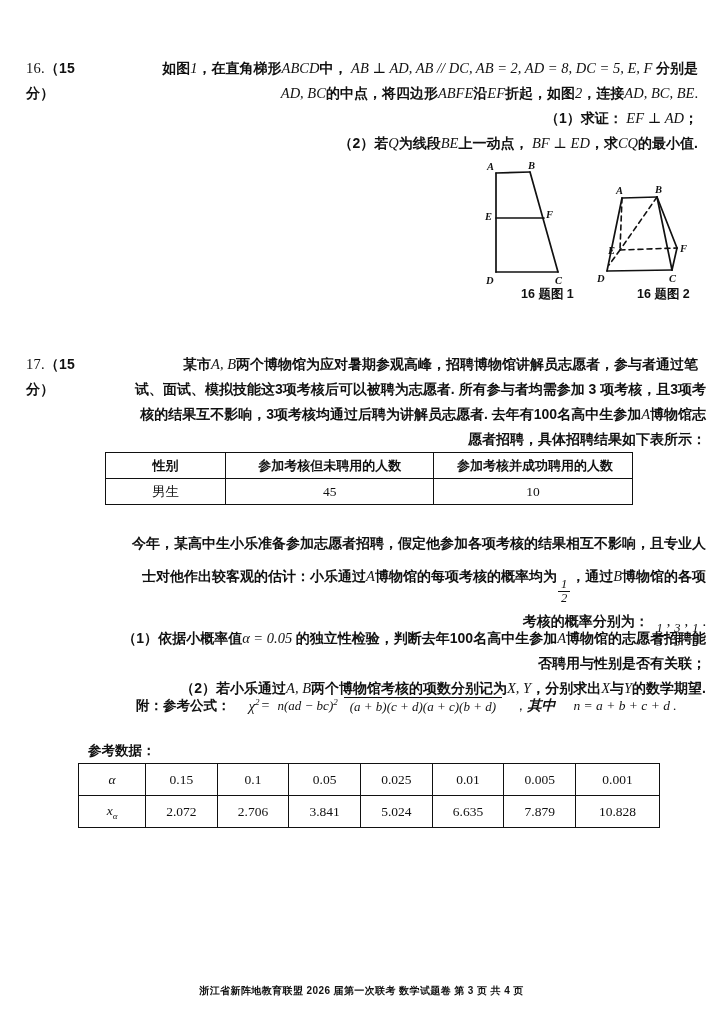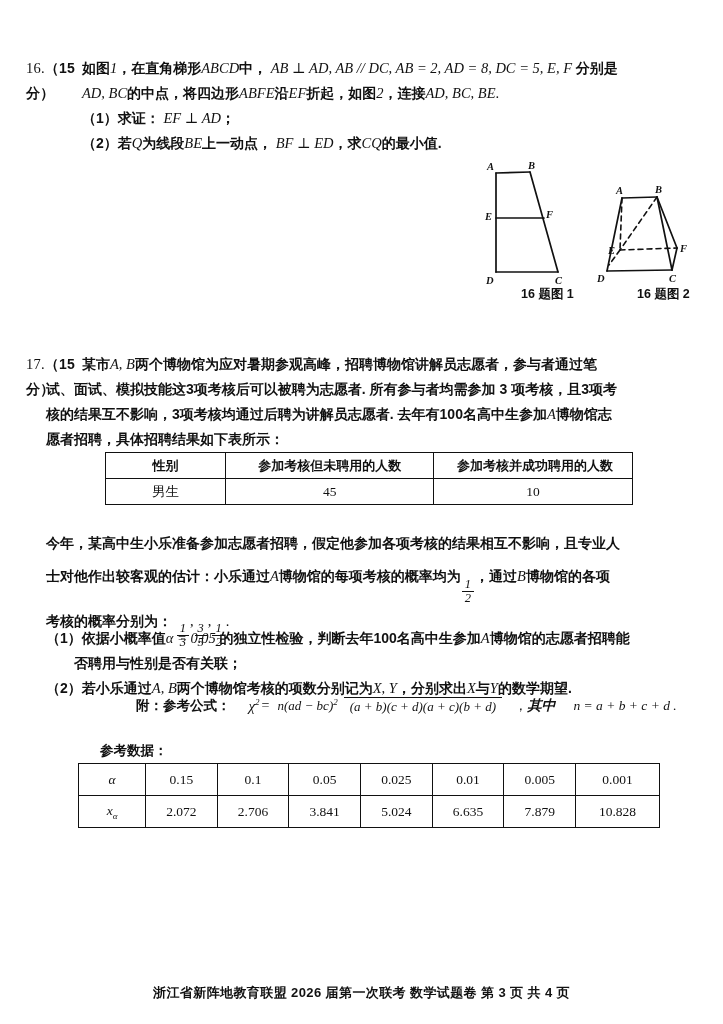--- a/index.html
+++ b/index.html
@@ -32,21 +32,21 @@
     position: absolute;
     left: 0;
     top: 0;
     width: 56px;
     font-size: 14.5px;
     letter-spacing: .2px;
   }
   .qbody {
     margin-left: 56px;
   }
-  .ln { display: block; white-space: nowrap; }
+  .ln { display: block; white-space: nowrap; text-align: right; }
 
   em, .it {
     font-style: italic;
     font-family: "Liberation Serif", "DejaVu Serif", serif;
   }
   .cn {
     font-style: normal;
     font-family: "Liberation Sans", "DejaVu Sans", sans-serif;
     font-weight: 600;
     font-size: 14px;
@@ -120,21 +120,21 @@
   .tbl1 .c0 { width: 118px; }
   .tbl1 .c1 { width: 212px; }
   .tbl1 .c2 { width: 198px; padding-left: 8px; }
 
   .tbl2 { left: 78px; top: 763px; width: 582px; }
   .tbl2 td { height: 27px; }
   .tbl2 .hc { width: 58px; }
 
   .lbl-refdata {
     position: absolute;
-    left: 100px;
+    left: 88px;
     top: 742px;
     font-family: "Liberation Sans", "DejaVu Sans", sans-serif;
     font-weight: 600;
     font-size: 13.5px;
   }
 
   
   .formula-row {
     position: absolute;
     left: 88px;
@@ -175,21 +175,21 @@
   .tail .cn { margin-right: 18px; font-style: italic; }
   sup.exp { font-size: 9px; vertical-align: super; font-style: italic;}
 
   
   .footer {
     position: absolute;
     left: 0;
     top: 984px;
     width: 723px;
     text-align: center;
-    font-size: 13px;
+    font-size: 10px;
     font-family: "Liberation Sans", "DejaVu Sans", sans-serif;
     font-weight: 600;
     letter-spacing: .4px;
   }
 </style>
 </head>
 <body>
 
 <div class="page">
 

